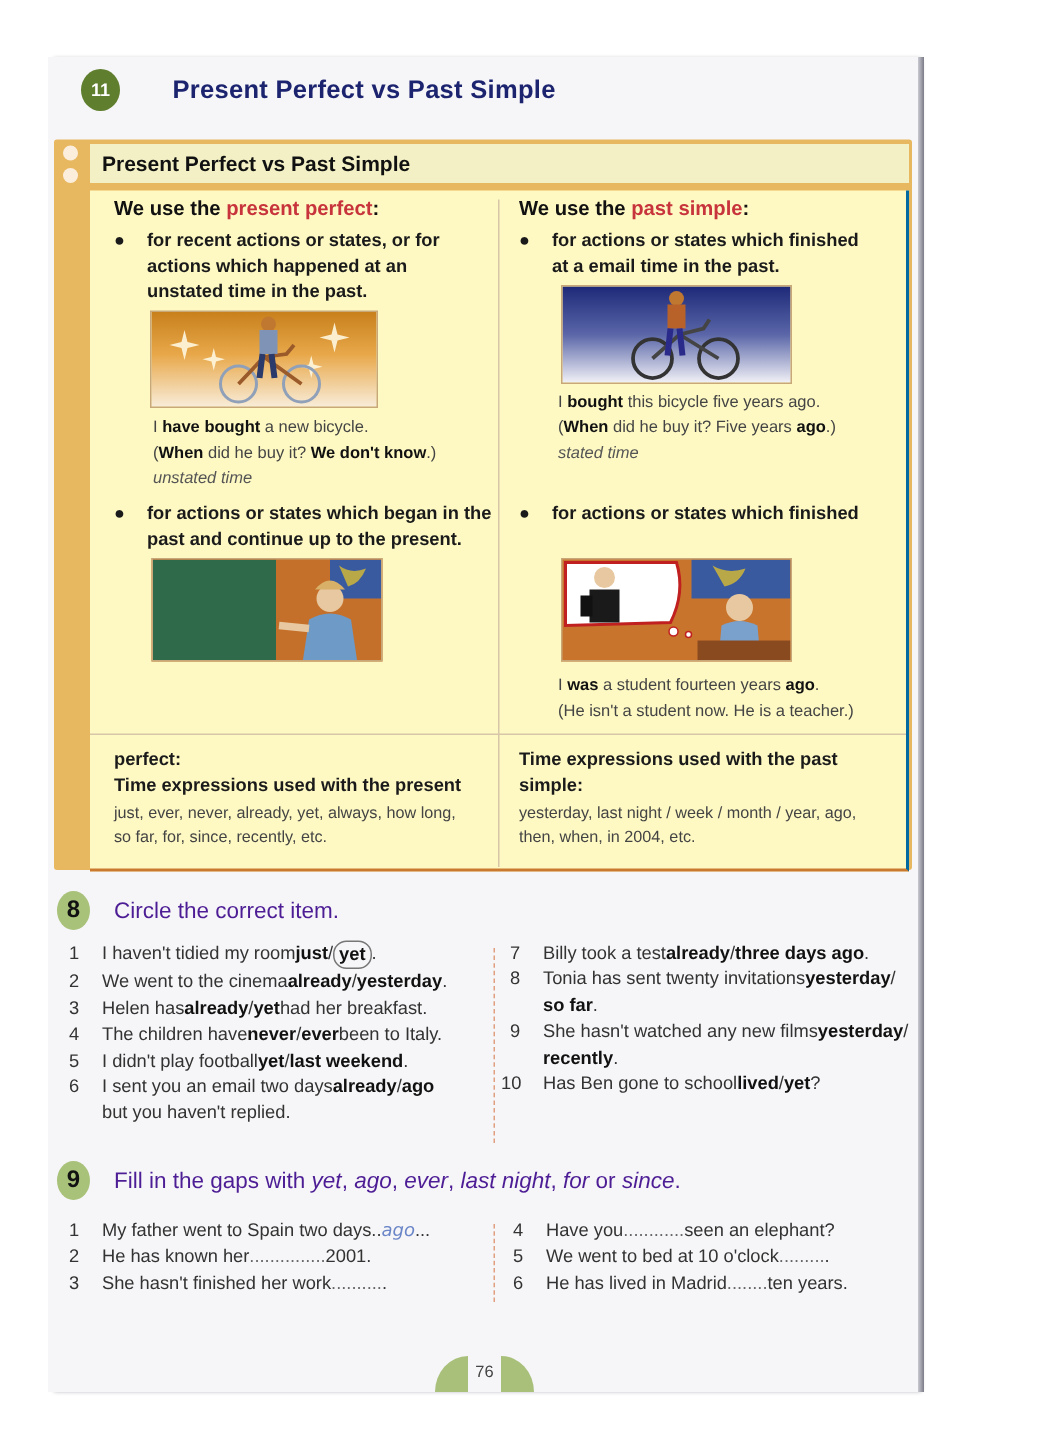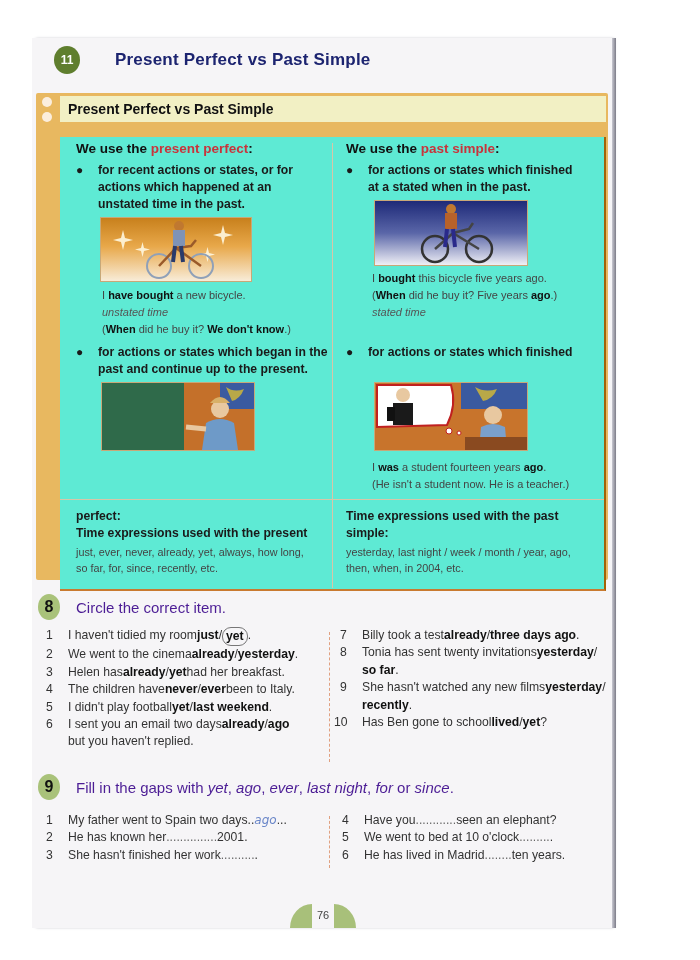--- a/index.html
+++ b/index.html
@@ -7,21 +7,21 @@
   .page{position:absolute;left:32px;top:38px;width:580px;height:890px;background:#f6f5f7;box-shadow:3px 0 3px -1px #9a9aa6;}
   .page::after{content:"";position:absolute;right:-4px;top:0;width:4px;height:100%;background:linear-gradient(90deg,#c9c9d2,#7c7c88);}
   .unit-badge{position:absolute;left:22px;top:8px;width:26px;height:28px;border-radius:50%;background:#5f7e2e;color:#fff;font-weight:bold;font-size:12px;display:flex;align-items:center;justify-content:center;}
   .page-title{position:absolute;left:83px;top:12px;font-size:17px;font-weight:bold;color:#1c2470;letter-spacing:0.2px;}
   
   .gbox{position:absolute;left:4px;top:55px;width:572px;height:487px;background:#e8b860;border-radius:2px;}
   .gbox .holes{position:absolute;left:6px;top:4px;}
   .gbox .hole{width:10px;height:10px;border-radius:50%;background:#fbeedd;margin-bottom:5px;}
   .gbox-head{position:absolute;left:24px;top:3px;width:546px;height:26px;background:#f2f0c4;}
   .gbox-title{position:absolute;left:32px;top:8px;font-size:14px;font-weight:bold;color:#111;}
-  .gbox-inner{position:absolute;left:24px;top:44px;width:544px;height:452px;background:#5eead4;border-right:2px solid #a16207;border-bottom:2px solid #c97a30;}
+  .gbox-inner{position:absolute;left:24px;top:34px;width:544px;height:452px;background:#fef9c3;border-right:2px solid #0369a1;border-bottom:2px solid #c97a30;}
   .col{position:absolute;top:0;width:268px;height:360px;}
   .col.left{left:0;}
   .col.right{left:276px;}
   .vdiv{position:absolute;left:272px;top:6px;width:1px;height:445px;background:#d8c6a8;}
   .col-head{position:absolute;left:16px;top:4px;font-size:13.5px;font-weight:bold;color:#111;white-space:nowrap;}
   .col-head .accent{color:#c8343c;}
   .bullet{position:absolute;left:16px;font-size:12.2px;font-weight:bold;color:#1a1a1a;line-height:17px;display:flex;}
   .bullet .dot{width:22px;flex:none;font-size:12px;}
   .pic{position:absolute;border:1px solid #c8a878;overflow:hidden;}
   .ex{position:absolute;left:42px;font-size:11px;color:#444;line-height:17px;}
@@ -90,22 +90,22 @@
             <circle cx="100" cy="48" r="12" fill="none" stroke="#8fa0b8" stroke-width="2"></circle>
             <path d="M58 48 L75 30 L100 48 M75 30 L90 28 L95 22" stroke="#9a5a2a" stroke-width="2.5" fill="none"></path>
             <circle cx="78" cy="8" r="5" fill="#c07830"></circle>
             <rect x="72" y="12" width="12" height="16" fill="#7f93b6"></rect>
             <path d="M74 28 L72 44 M80 28 L82 44" stroke="#2a3a6a" stroke-width="4"></path>
           </svg>
         </div>
 
         <div class="ex" style="top:150px;">
           <div><span>I </span><b>have bought</b><span> a new bicycle.</span></div>
+          <div><span>(</span><b>When</b><span> did he buy it? </span><b>We don't know</b><span>.)</span></div>
           <div><i>unstated time</i></div>
-          <div><span>(</span><b>When</b><span> did he buy it? </span><b>We don't know</b><span>.)</span></div>
         </div>
 
         <div class="bullet" style="top:207px;">
           <span class="dot">●</span>
           <div>
             <div>for actions or states which began in the</div>
             <div>past and continue up to the present.</div>
           </div>
         </div>
 
@@ -123,21 +123,21 @@
 
       </div>
 
       <div class="col right">
         <div class="col-head" style="left:10px;"><span>We use the </span><span class="accent">past simple</span><span>:</span></div>
 
         <div class="bullet" style="top:25px;left:10px;">
           <span class="dot">●</span>
           <div>
             <div>for actions or states which finished</div>
-            <div>at a stated when in the past.</div>
+            <div>at a email time in the past.</div>
           </div>
         </div>
 
         <div class="pic" style="left:38px;top:63px;width:152px;height:64px;background:linear-gradient(180deg,#1e2a78 0%,#5a66a8 50%,#f0f0f6 100%);">
           <svg width="152" height="64" viewBox="0 0 152 64">
             <circle cx="60" cy="48" r="13" fill="none" stroke="#333" stroke-width="2.5"></circle>
             <circle cx="104" cy="48" r="13" fill="none" stroke="#333" stroke-width="2.5"></circle>
             <path d="M60 48 L78 32 L104 48 M78 32 L94 28 L98 22" stroke="#444" stroke-width="2.5" fill="none"></path>
             <circle cx="76" cy="8" r="5" fill="#c07830"></circle>
             <rect x="70" y="12" width="12" height="16" fill="#b8622a"></rect>

